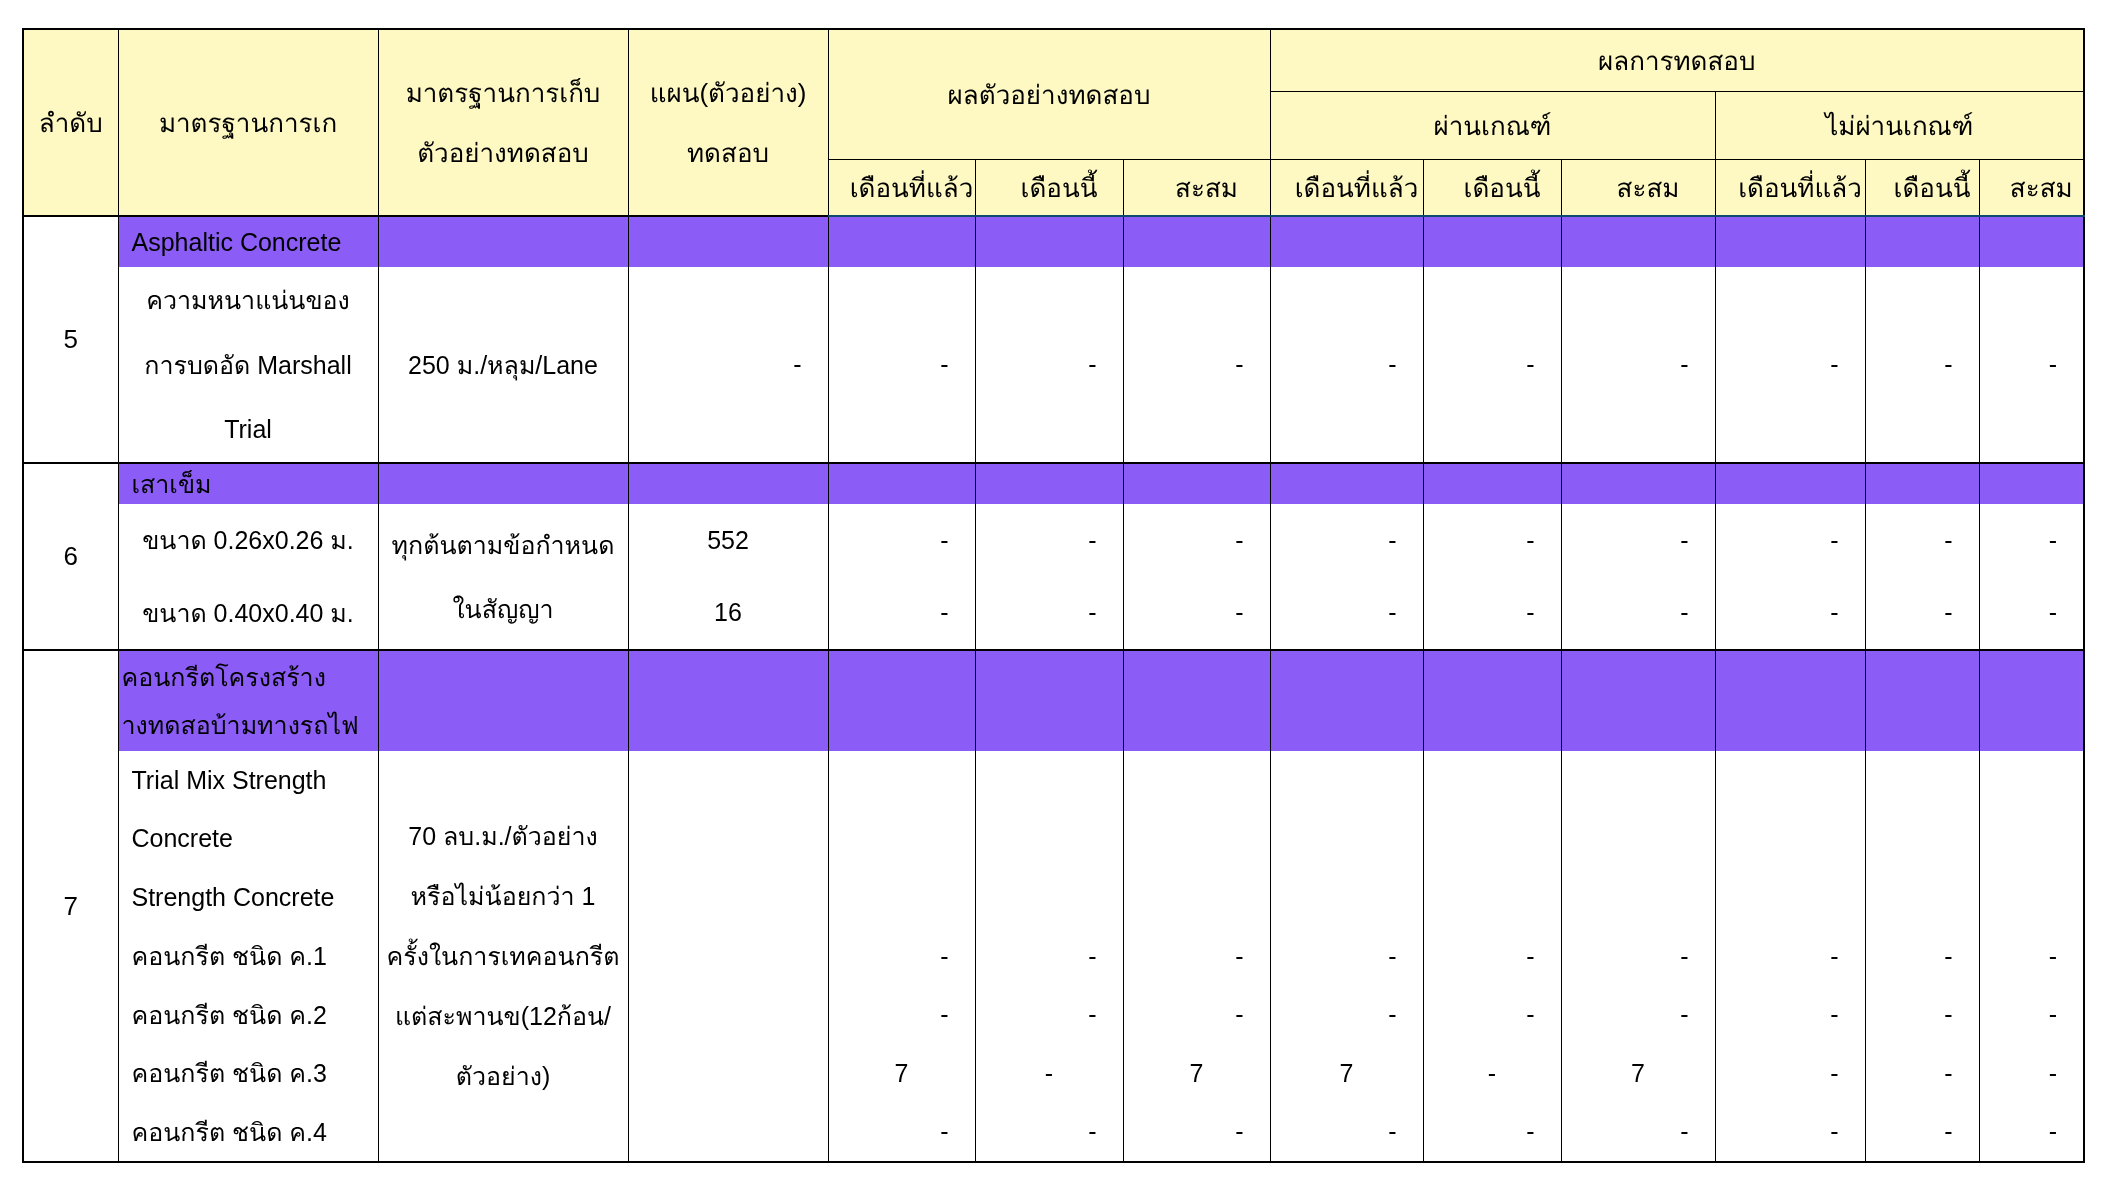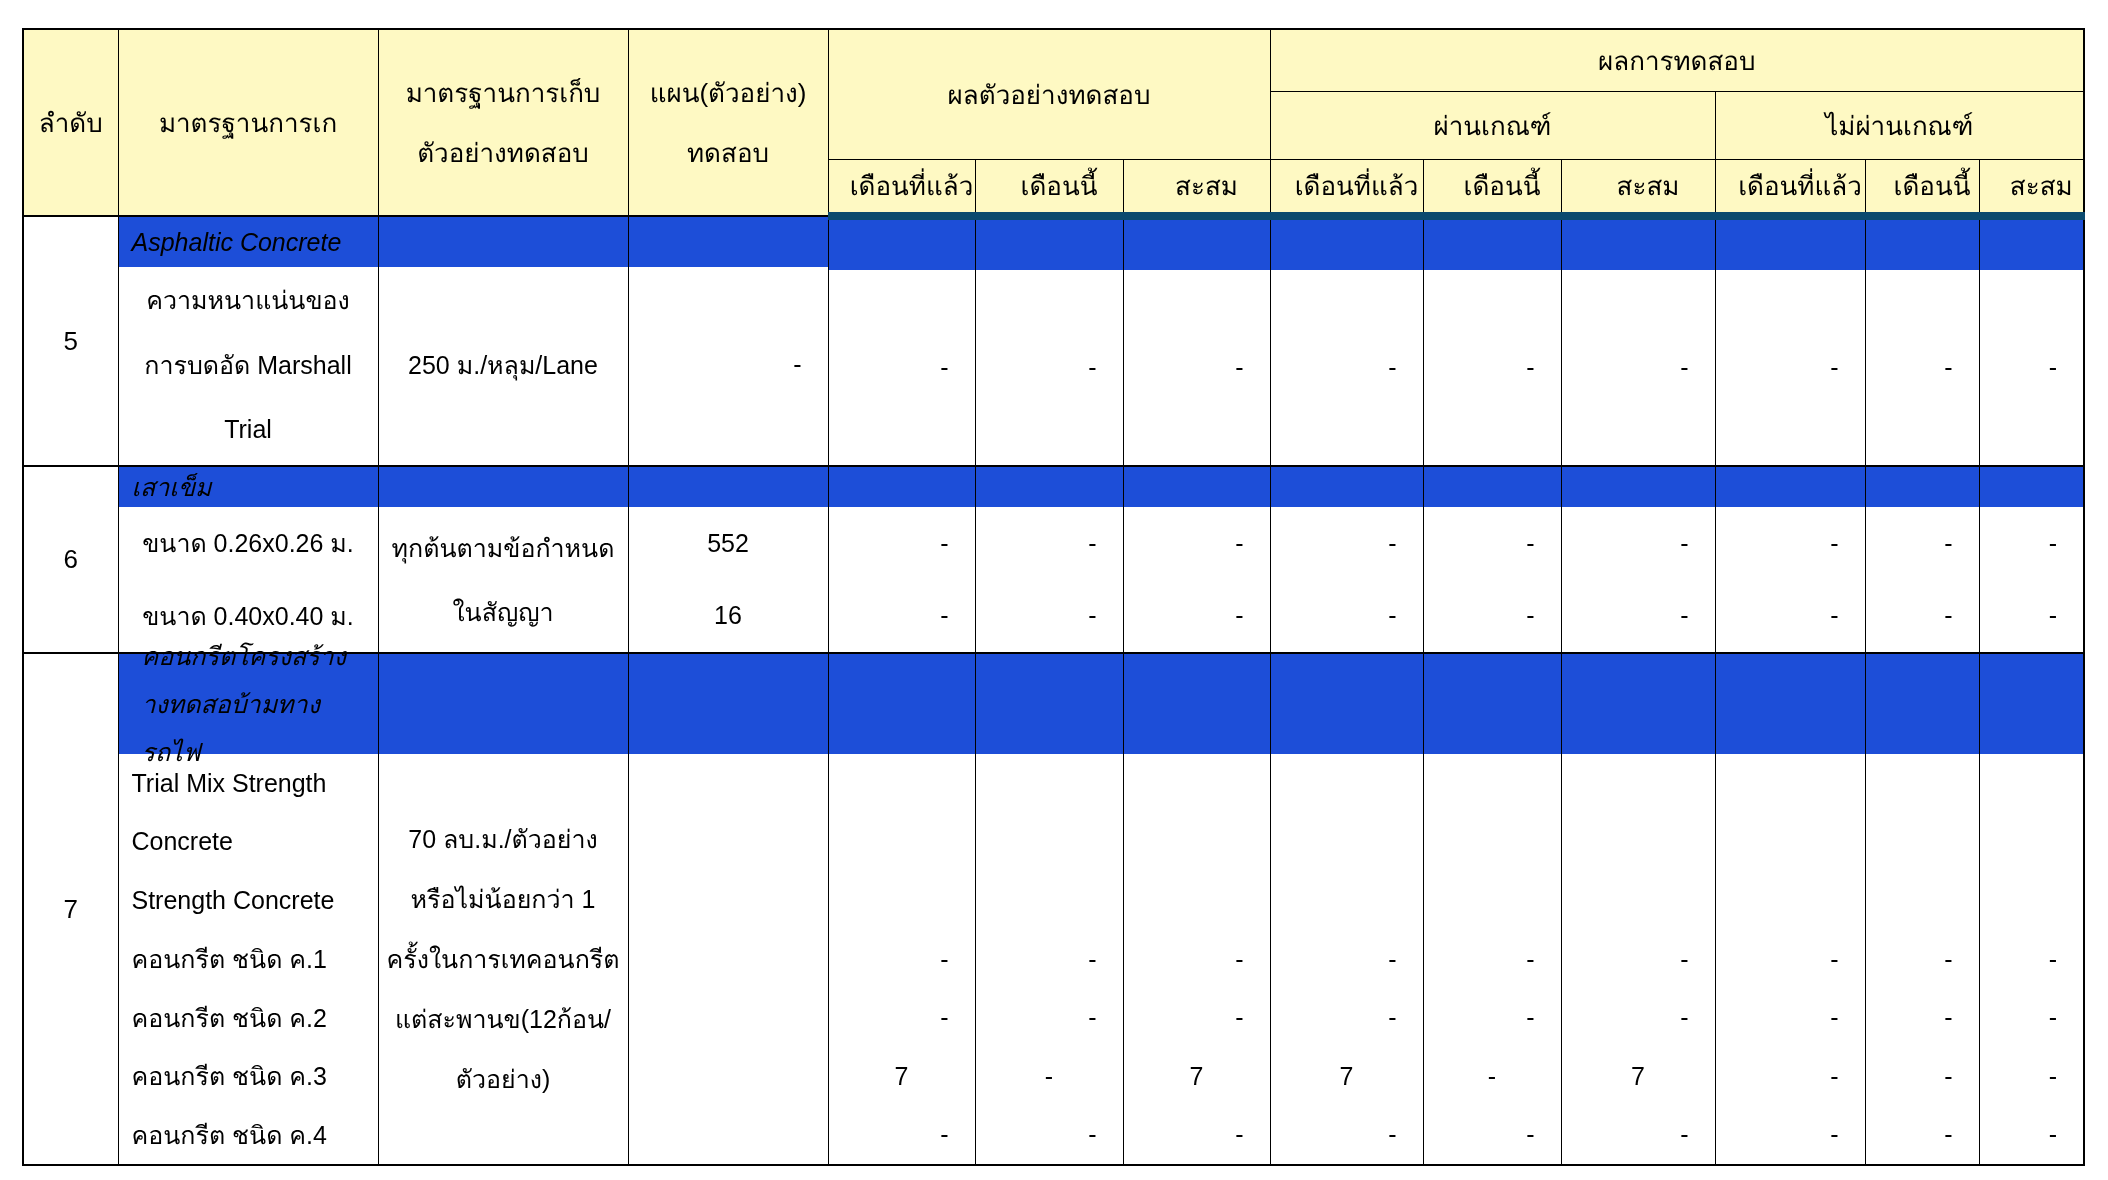--- a/index.html
+++ b/index.html
@@ -7,35 +7,35 @@
        font-family:"Liberation Sans",sans-serif;color:#000;}
   .wrap{padding:28px 0 0 22px;}
 
   table{border-collapse:collapse;table-layout:fixed;border:2px solid #000;}
   th,td{border:1px solid #000;padding:0;font-weight:normal;vertical-align:top;}
 
   
   thead th{background:#fef9c3;text-align:center;vertical-align:middle;font-size:26px;}
   .h1{height:62px}.h2{height:68px}.h3{height:57px}
   thead .stack span{display:block;line-height:60px;}
-  thead tr:last-child th{border-bottom:8px solid #0c4a6e;padding-left:20px;}
+  thead tr:last-child th{border-bottom:2px solid #0c4a6e;padding-left:20px;}
 
   
   tbody td{border-top:2px solid #000;font-size:25px;}
   td.num{vertical-align:middle;text-align:center;font-size:26px;}
   .cell{display:flex;flex-direction:column;}
   .b5 .cell{height:245px}
   .b6 .cell{height:185px}
   .b7 .cell{height:510px}
-  .band{background:#1d4ed8;display:flex;align-items:center;flex-shrink:0;font-style:italic;}
+  .band{background:#8b5cf6;display:flex;align-items:center;flex-shrink:0;}
   .b5 .band{height:50px}
   .b6 .band{height:40px}
   .b7 .band{height:100px;flex-direction:column;justify-content:center;align-items:flex-start;}
   .band.left,.ln.al{padding-left:13px;justify-content:flex-start;}
-  .b7 .band div{line-height:48px;padding-left:23px;}
+  .b7 .band div{line-height:48px;padding-left:3px;}
   .ln{flex:1;display:flex;align-items:center;justify-content:center;}
   .fill{flex:1;display:flex;align-items:center;justify-content:center;}
   .ar{justify-content:flex-end;padding-right:26px;}
   .ac{justify-content:center;padding-right:0;}
   td.val .ln{justify-content:flex-end;padding-right:26px;}
   td.val .ln.ac{justify-content:center;padding-right:0;}
   td.plan6 .ln{justify-content:center;}
   .stdtxt{text-align:center;}
   .stdtxt span{display:block;line-height:60px;}
   .b6 .stdtxt span{line-height:64px;}

